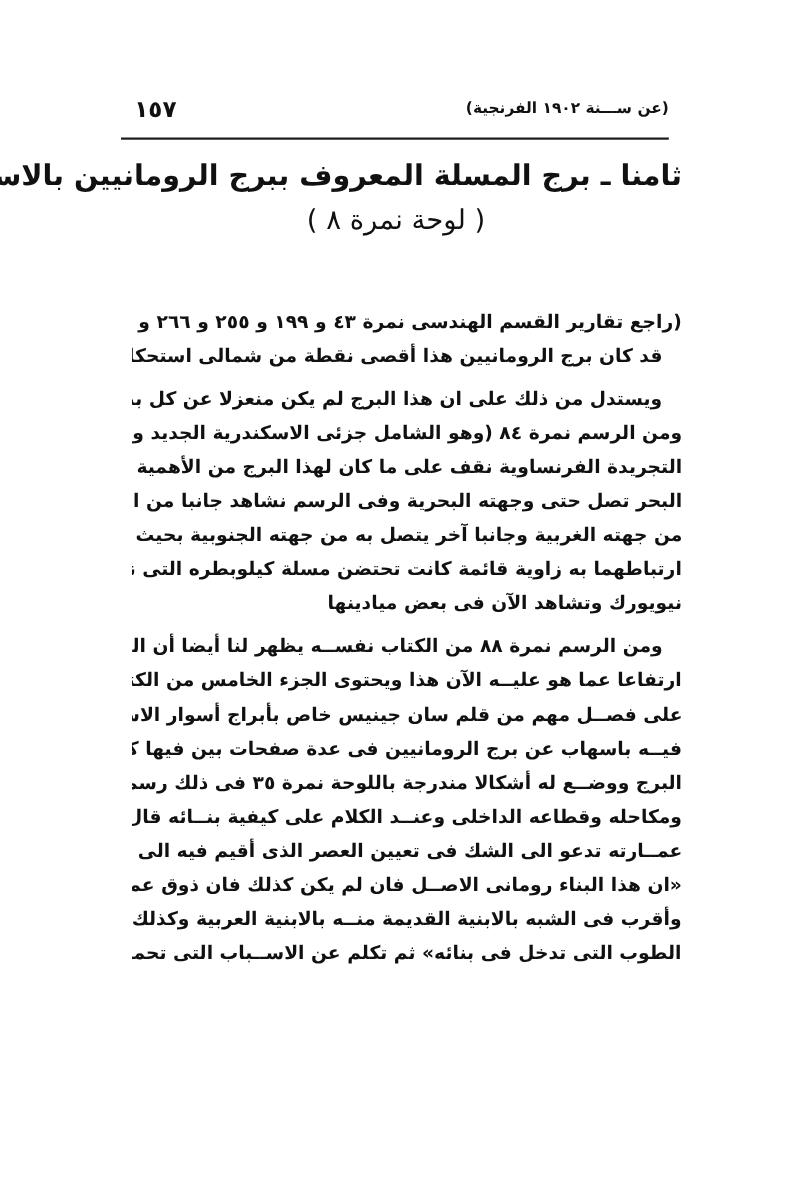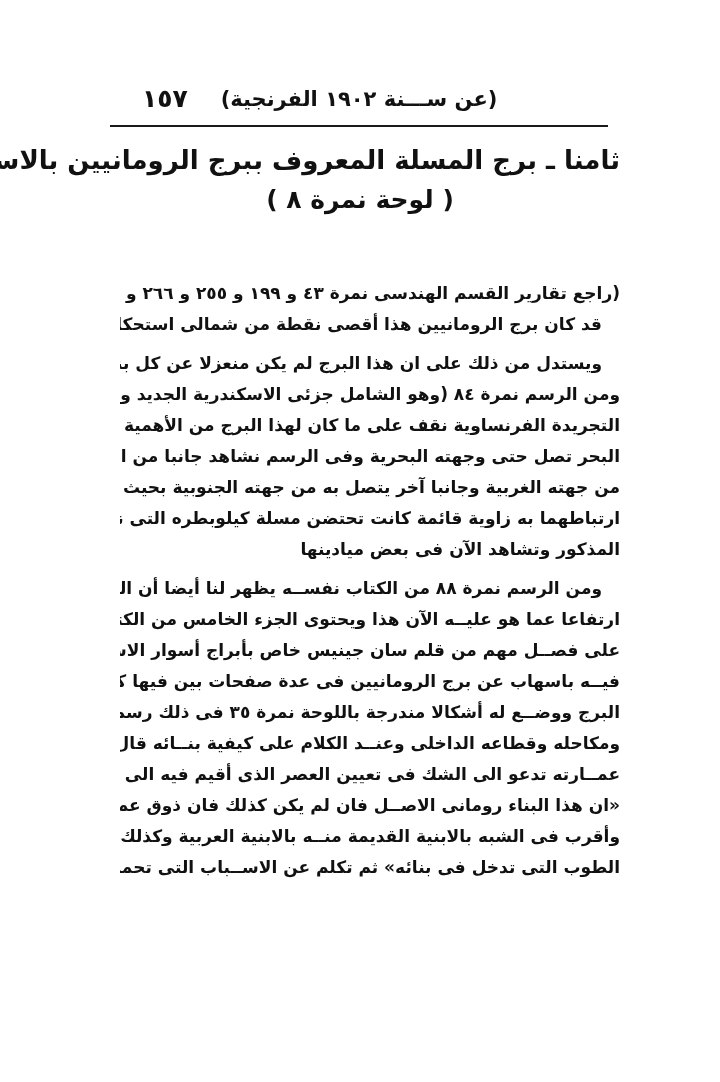--- a/index.html
+++ b/index.html
@@ -28,34 +28,32 @@
       top: 84px;
       left: 10px;
       right: 12px;
       height: 30px;
     }
     .running-title {
       position: absolute;
       left: 0;
       right: 0;
       top: 0;
-      text-align: center;
-      font-size: 21px;
+      font-size: 14px;
       font-weight: bold;
       line-height: 30px;
     }
     .page-number {
       position: absolute;
       left: 12px;
       top: 0;
-      font-size: 25px;
+      font-size: 21px;
       font-weight: bold;
       line-height: 30px;
       direction: rtl;
-      margin-left: 20px;
     }
     .head-rule {
       position: absolute;
       top: 125px;
       left: 10px;
       width: 498px;
       height: 2px;
       background: #1a1a1a;
     }
     .title-block {
@@ -66,21 +64,21 @@
       text-align: center;
     }
     .title-line {
       font-size: 26px;
       font-weight: bold;
       line-height: 40px;
       white-space: nowrap;
     }
     .plate-line {
       font-size: 25px;
-      font-weight: bold;
+      font-weight: normal;
       line-height: 40px;
     }
     .body {
       position: absolute;
       top: 278px;
       left: 20px;
       right: 0;
       font-size: 17px;
       font-weight: bold;
       line-height: 31px;
@@ -131,21 +129,21 @@
     </div>
     <div class="para-gap"></div>
 
     <div class="paragraph">
       <span class="line indent">ويستدل من ذلك على ان هذا البرج لم يكن منعزلا عن كل بناء كما نراه اليوم</span>
       <span class="line">ومن الرسم نمرة ٨٤ (وهو الشامل جزئى الاسكندرية الجديد والغربى) من كتاب</span>
       <span class="line">التجريدة الفرنساوية نقف على ما كان لهذا البرج من الأهمية وقد كانت أمواج</span>
       <span class="line">البحر تصل حتى وجهته البحرية وفى الرسم نشاهد جانبا من السور يرتبط بالبرج</span>
       <span class="line">من جهته الغربية وجانبا آخر يتصل به من جهته الجنوبية بحيث يتكون من</span>
       <span class="line">ارتباطهما به زاوية قائمة كانت تحتضن مسلة كيلوبطره التى نقلت من زمن الى</span>
-      <span class="line last">المذكور وتشاهد الآن فى بعض ميادينها</span>
+      <span class="line last">نيويورك وتشاهد الآن فى بعض ميادينها</span>
     </div>
     <div class="para-gap"></div>
 
     <div class="paragraph">
       <span class="line indent">ومن الرسم نمرة ٨٨ من الكتاب نفســه يظهر لنا أيضا أن البرج كان أكثر</span>
       <span class="line">ارتفاعا عما هو عليــه الآن هذا ويحتوى الجزء الخامس من الكتاب المذكور</span>
       <span class="line">على فصــل مهم من قلم سان جينيس خاص بأبراج أسوار الاسكندرية تكلم</span>
       <span class="line">فيــه باسهاب عن برج الرومانيين فى عدة صفحات بين فيها كل مايهم من هــذا</span>
       <span class="line">البرج ووضــع له أشكالا مندرجة باللوحة نمرة ٣٥ فى ذلك رسم البرج بدائره</span>
       <span class="line">ومكاحله وقطاعه الداخلى وعنــد الكلام على كيفية بنــائه قال ان بعض دقائق</span>

